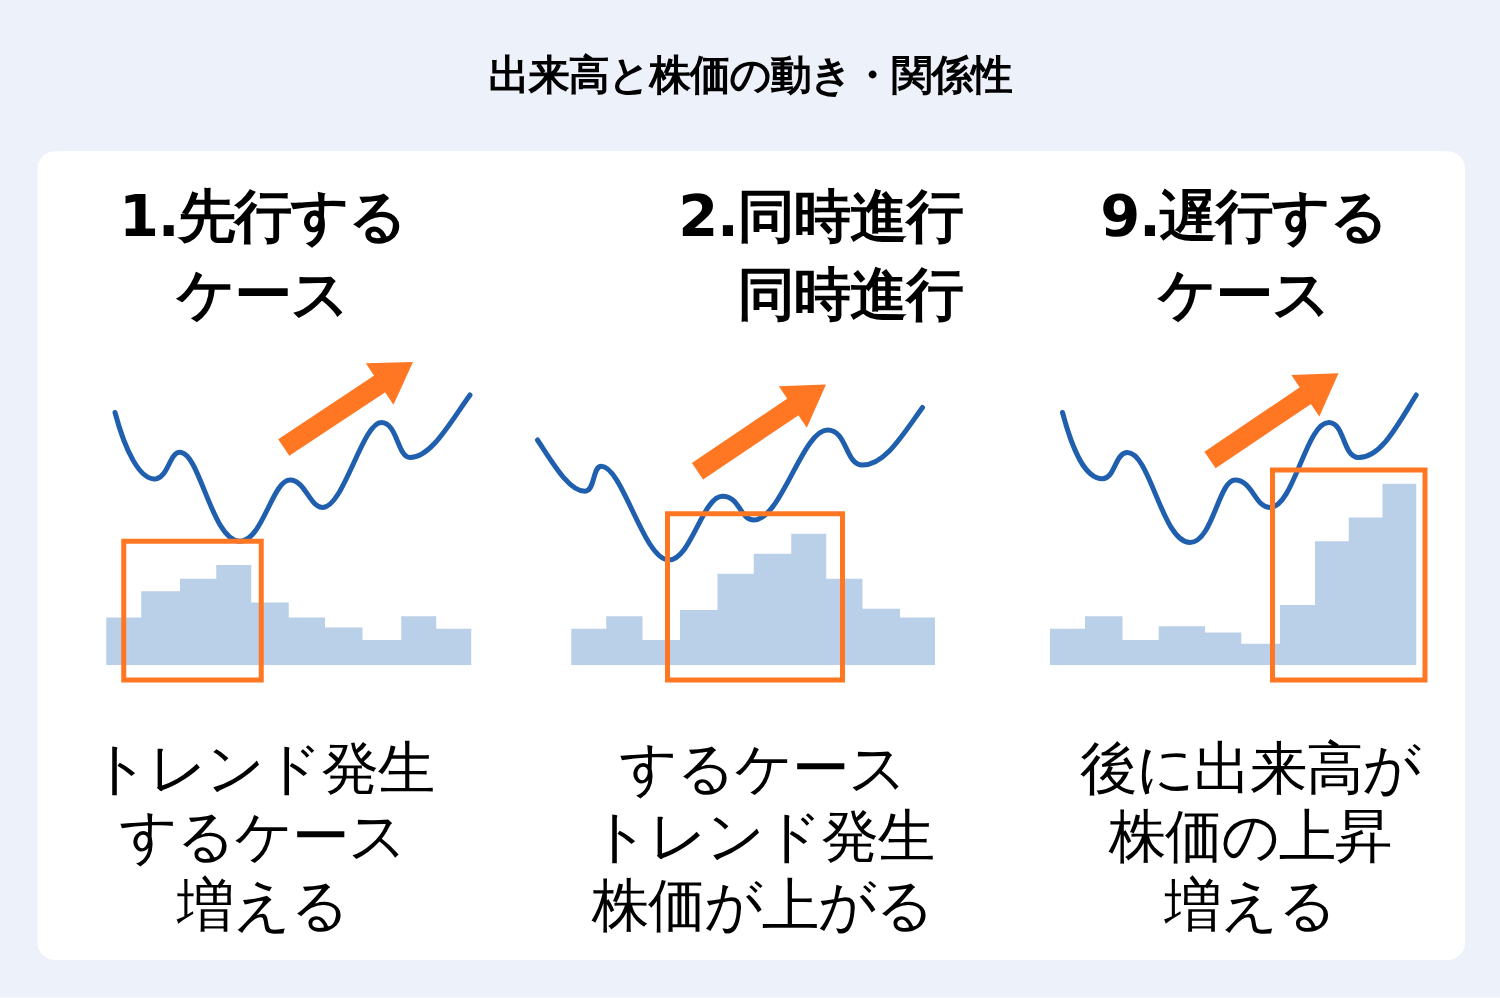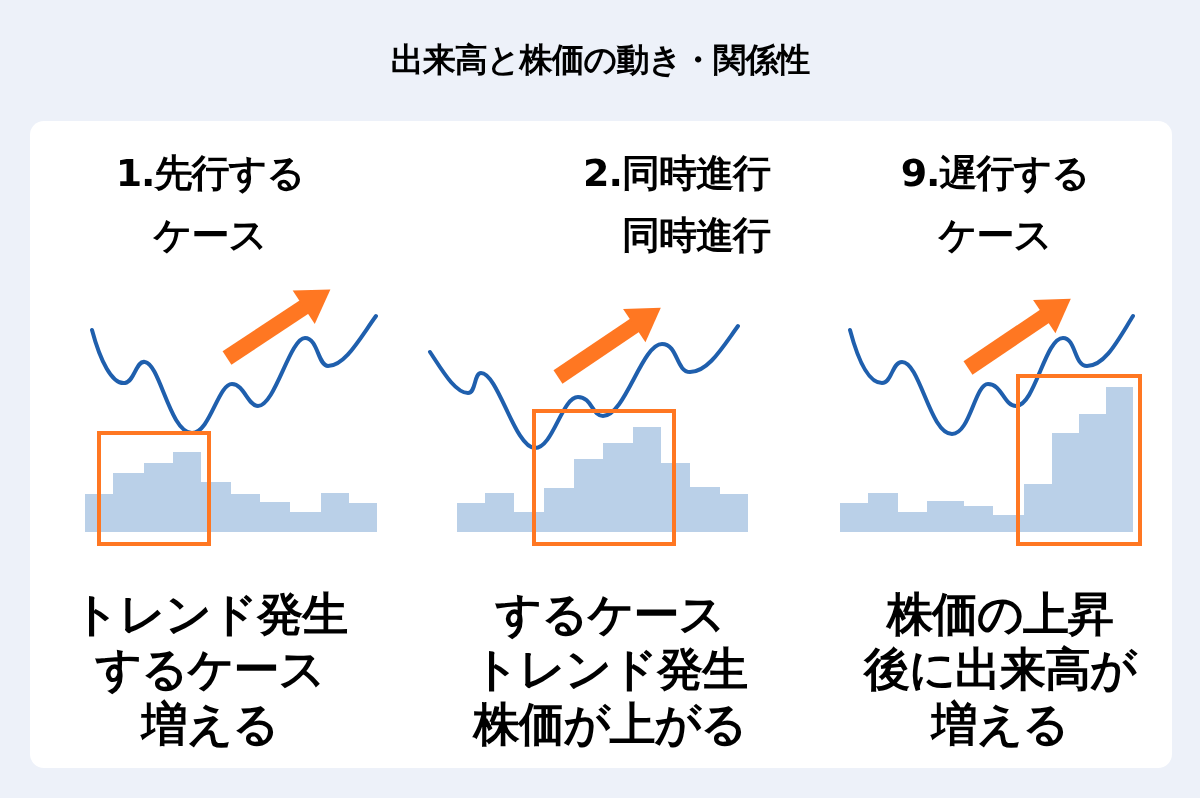--- a/index.html
+++ b/index.html
@@ -17,27 +17,27 @@
     font-size: 33px; font-weight: bold; letter-spacing: -1px;
     line-height: 60px;
   }
   .card {
     position: absolute; left: 30px; top: 121px;
     width: 1142px; height: 647px;
     background: #ffffff; border-radius: 14px;
   }
   .col-heading {
     position: absolute; text-align: center;
-    font-size: 38px; font-weight: bold; line-height: 62px;
+    font-size: 46px; font-weight: bold; line-height: 62px;
     letter-spacing: -1px; white-space: nowrap;
   }
   .col-heading span { display: block; }
   .col-caption {
     position: absolute; text-align: center;
-    font-size: 46px; font-weight: bold; line-height: 55px;
+    font-size: 46px; font-weight: normal; line-height: 55px;
     letter-spacing: -1px; white-space: nowrap;
   }
   .col-caption span { display: block; }
   svg.charts { position: absolute; left: 0; top: 0; }
 </style>
 </head>
 <body>
 
 <div class="page-title">出来高と株価の動き・関係性</div>
 
@@ -93,16 +93,16 @@
   <span>トレンド発生</span>
   <span>するケース</span>
   <span>増える</span>
 </div>
 <div class="col-caption" style="left:420px; top:587px; width:380px;">
   <span>するケース</span>
   <span>トレンド発生</span>
   <span>株価が上がる</span>
 </div>
 <div class="col-caption" style="left:830px; top:587px; width:340px;">
+  <span>後に出来高が</span>
   <span>株価の上昇</span>
-  <span>後に出来高が</span>
   <span>増える</span>
 </div>
 
 </body></html>

